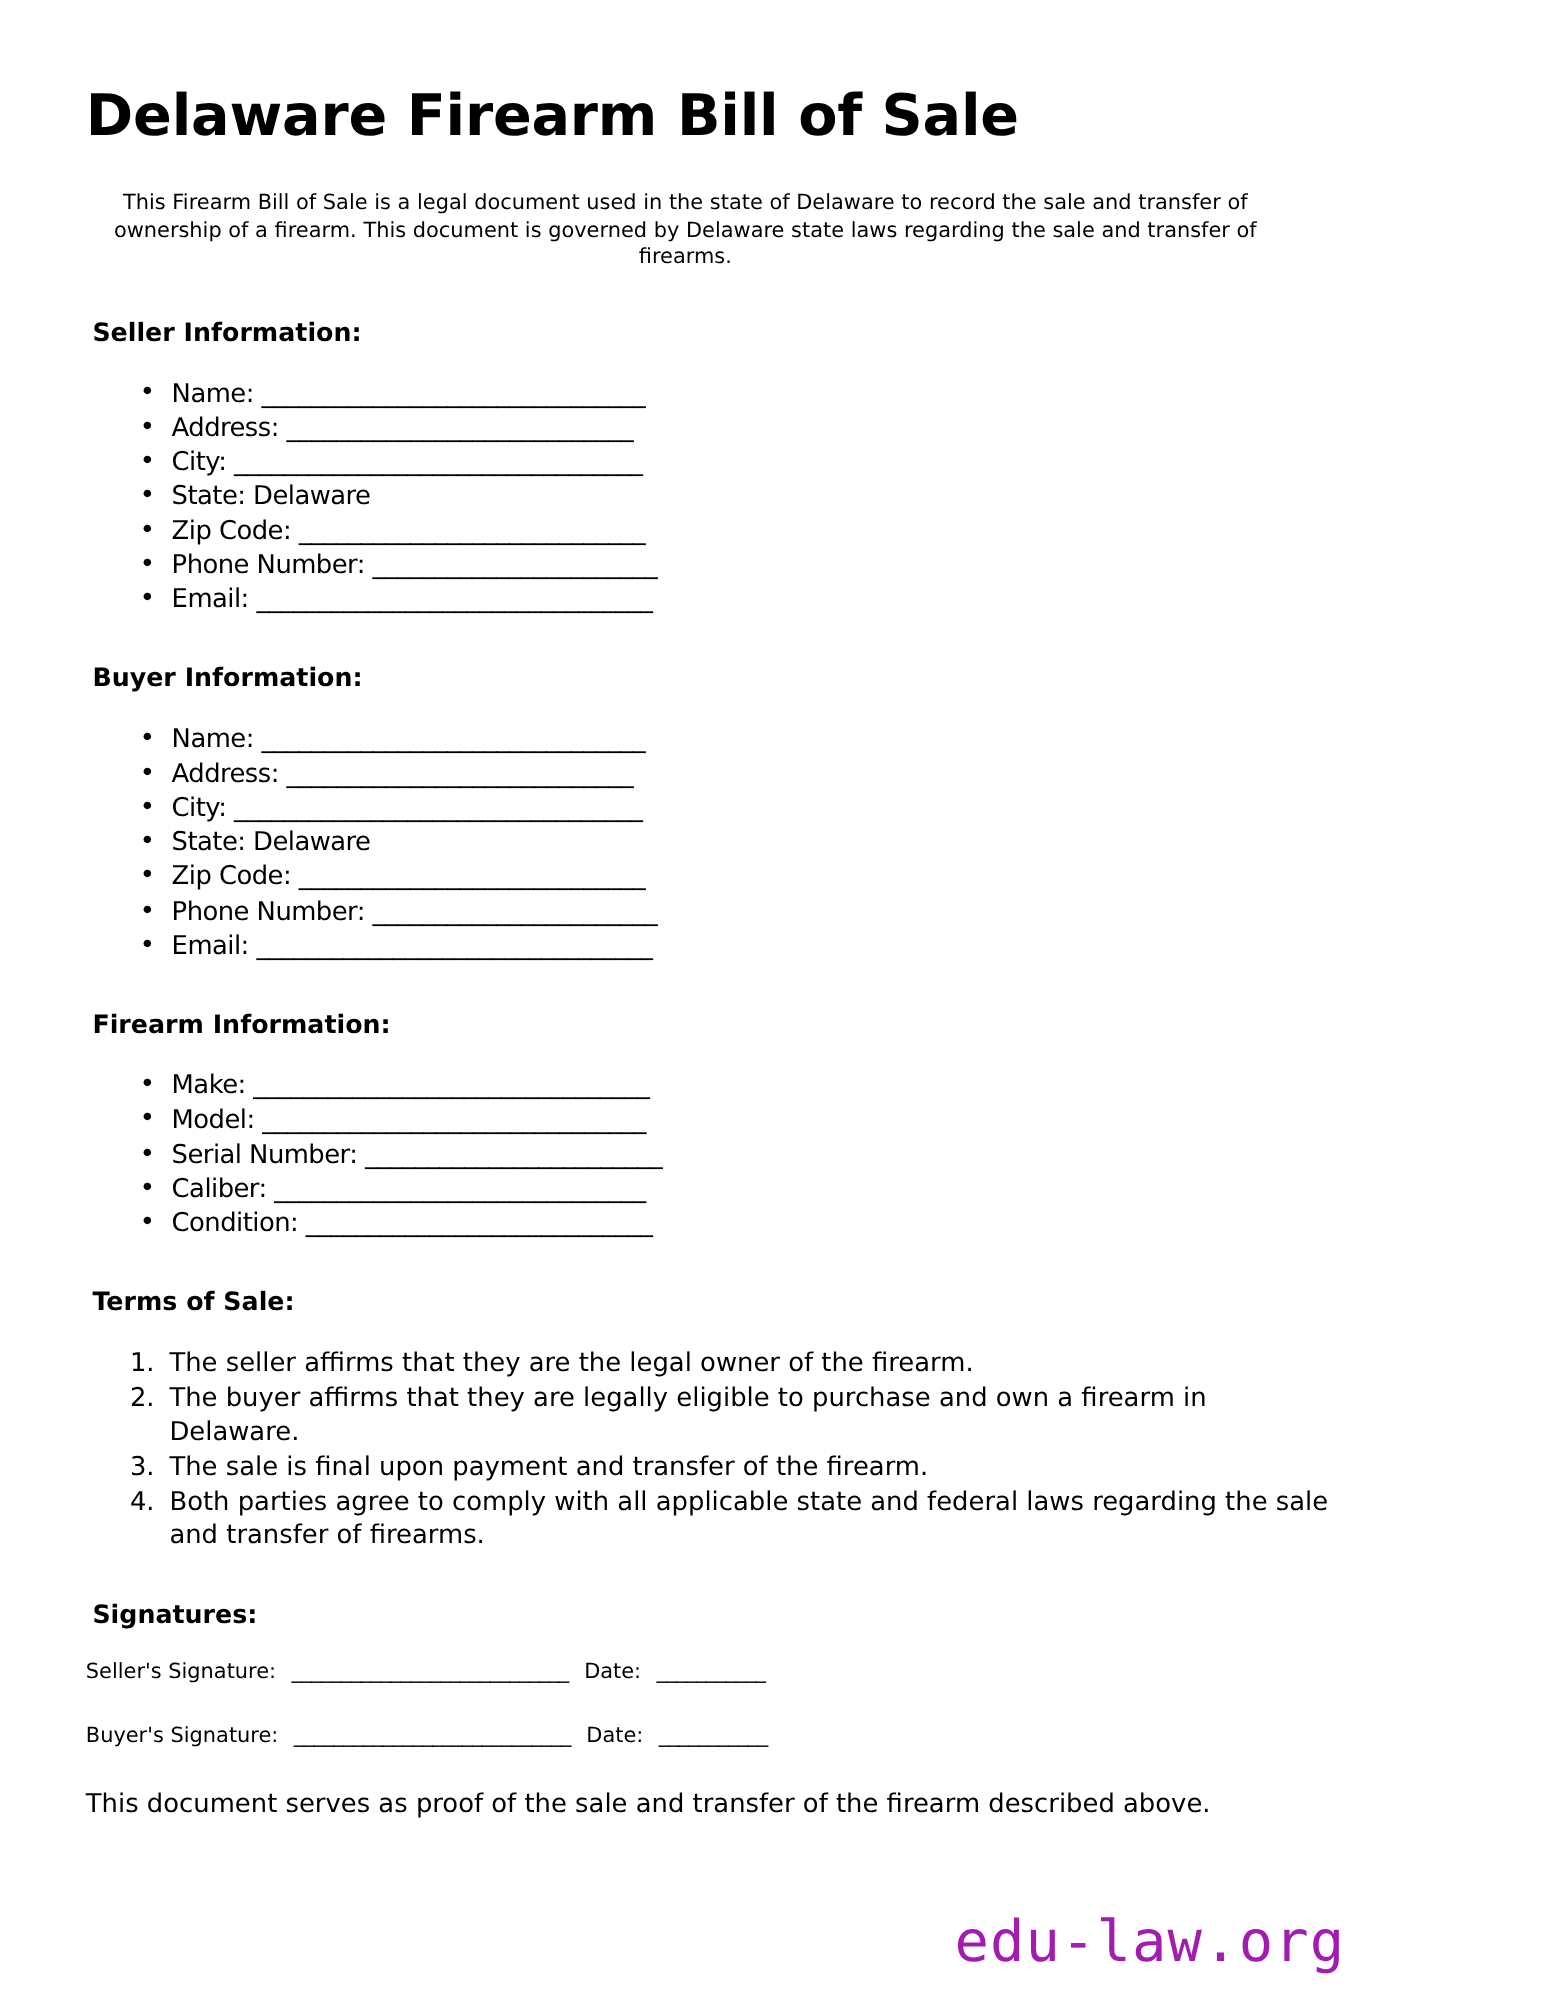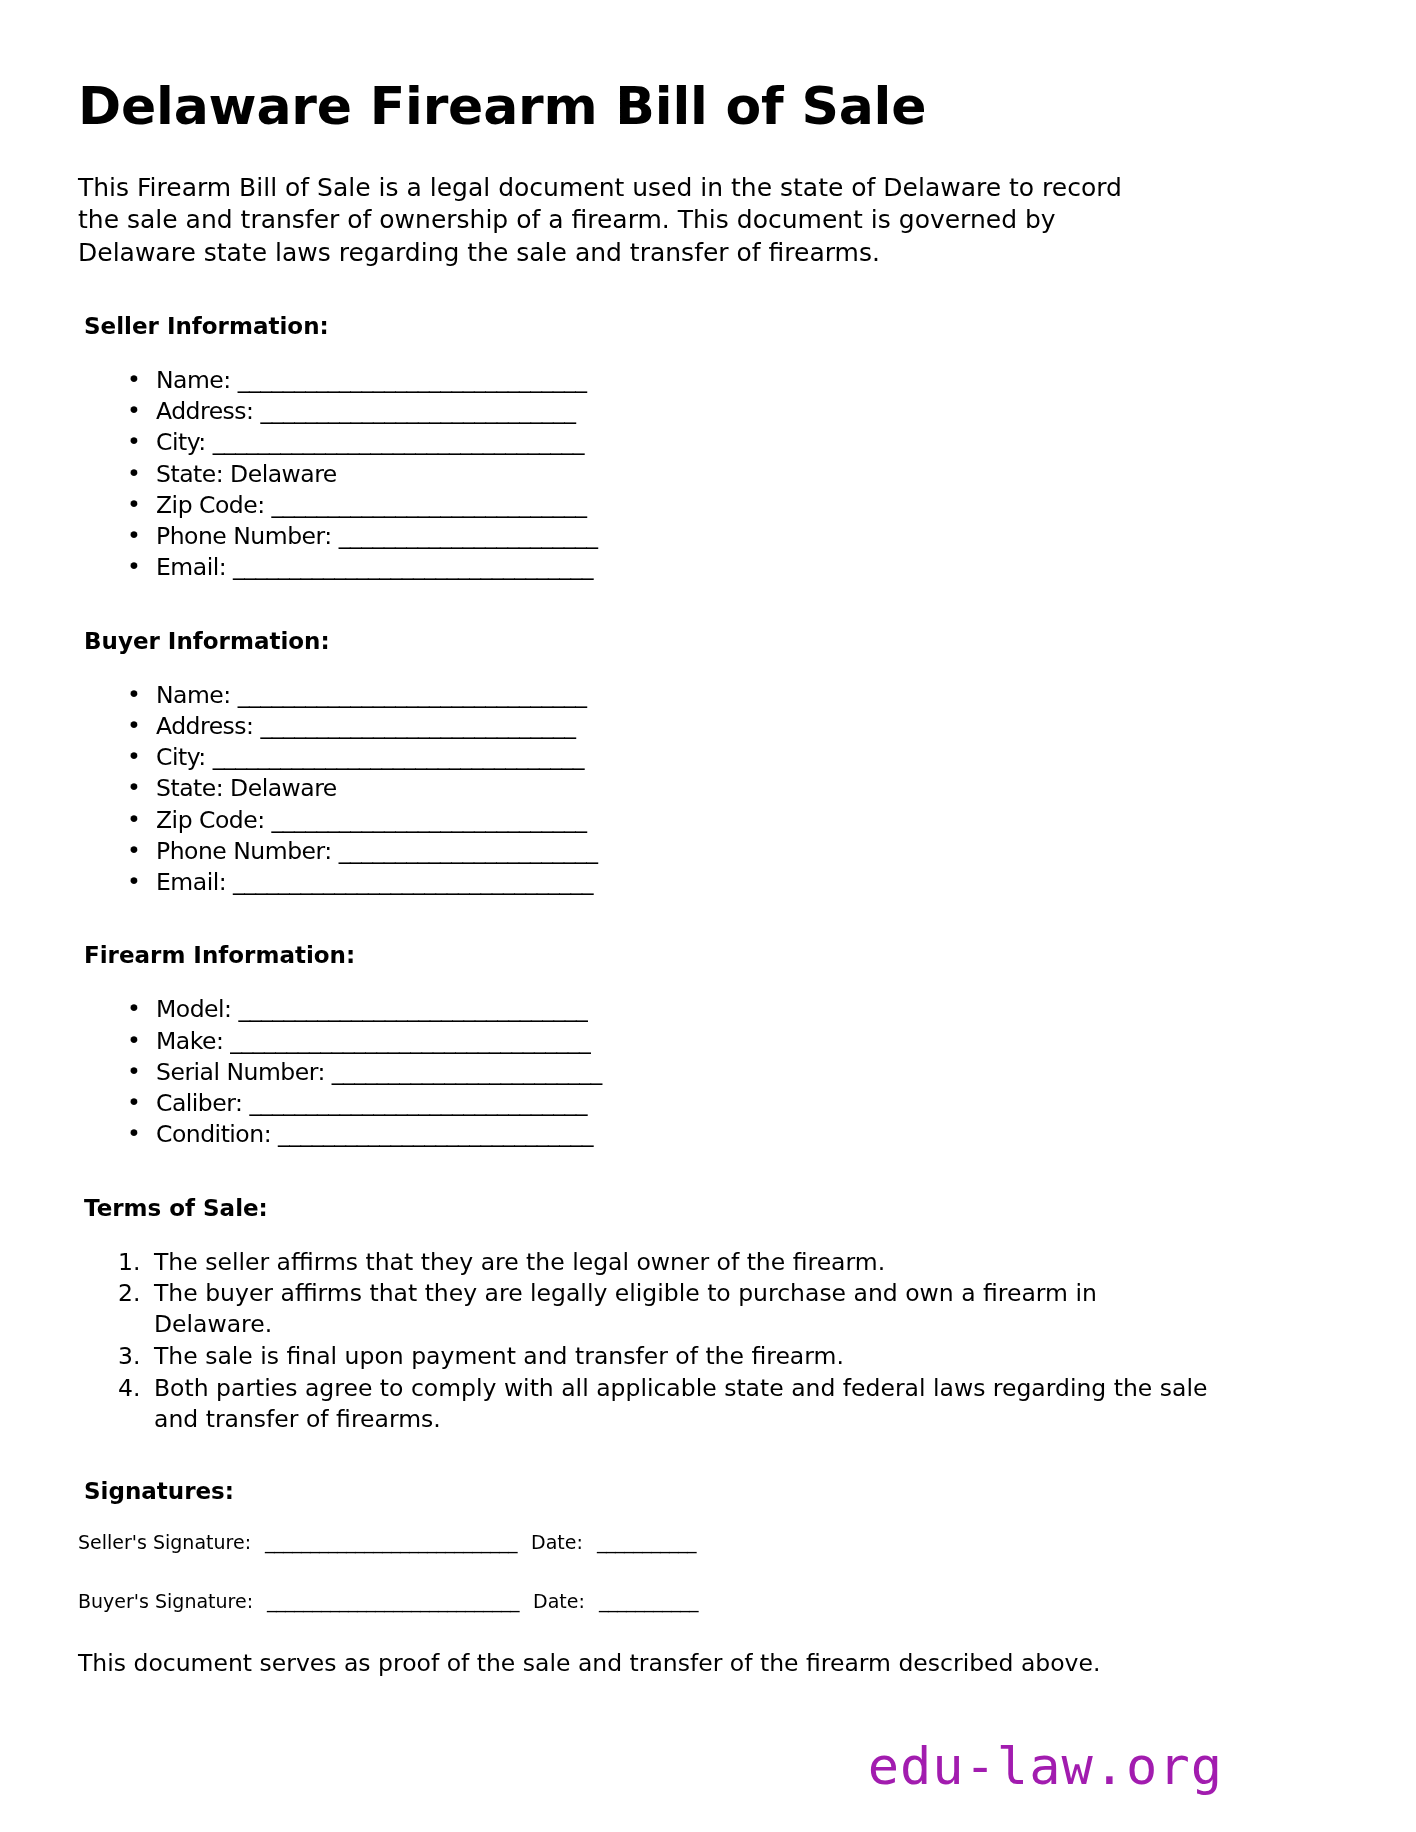--- a/index.html
+++ b/index.html
@@ -22,24 +22,25 @@
 
   .doc-title {
     font-size: 52px;
     font-weight: bold;
     letter-spacing: -0.2px;
     line-height: 1.08;
     margin: 0 0 38px 0;
   }
 
   .intro {
-    font-size: 25px;
+    font-size: 19px;
     line-height: 1.29;
     margin: 0 0 44px 0;
     max-width: 1090px;
+    text-align: center;
   }
 
   .section-heading {
     font-size: 23px;
     font-weight: bold;
     margin: 0 0 26px 6px;
   }
 
   ul.field-list {
     list-style: none;
@@ -137,22 +138,22 @@
     <li><span class="blank">Address: ____________________________</span></li>
     <li><span class="blank">City: _________________________________</span></li>
     <li><span class="blank">State: Delaware</span></li>
     <li><span class="blank">Zip Code: ____________________________</span></li>
     <li><span class="blank">Phone Number: _______________________</span></li>
     <li><span class="blank">Email: ________________________________</span></li>
   </ul>
 
   <h2 class="section-heading">Firearm Information:</h2>
   <ul class="field-list">
+    <li><span class="blank">Make: ________________________________</span></li>
     <li><span class="blank">Model: _______________________________</span></li>
-    <li><span class="blank">Make: ________________________________</span></li>
     <li><span class="blank">Serial Number: ________________________</span></li>
     <li><span class="blank">Caliber: ______________________________</span></li>
     <li><span class="blank">Condition: ____________________________</span></li>
   </ul>
 
   <h2 class="section-heading">Terms of Sale:</h2>
   <ol class="terms-list">
     <li>The seller affirms that they are the legal owner of the firearm.</li>
     <li>The buyer affirms that they are legally eligible to purchase and own a firearm in Delaware.</li>
     <li>The sale is final upon payment and transfer of the firearm.</li>

